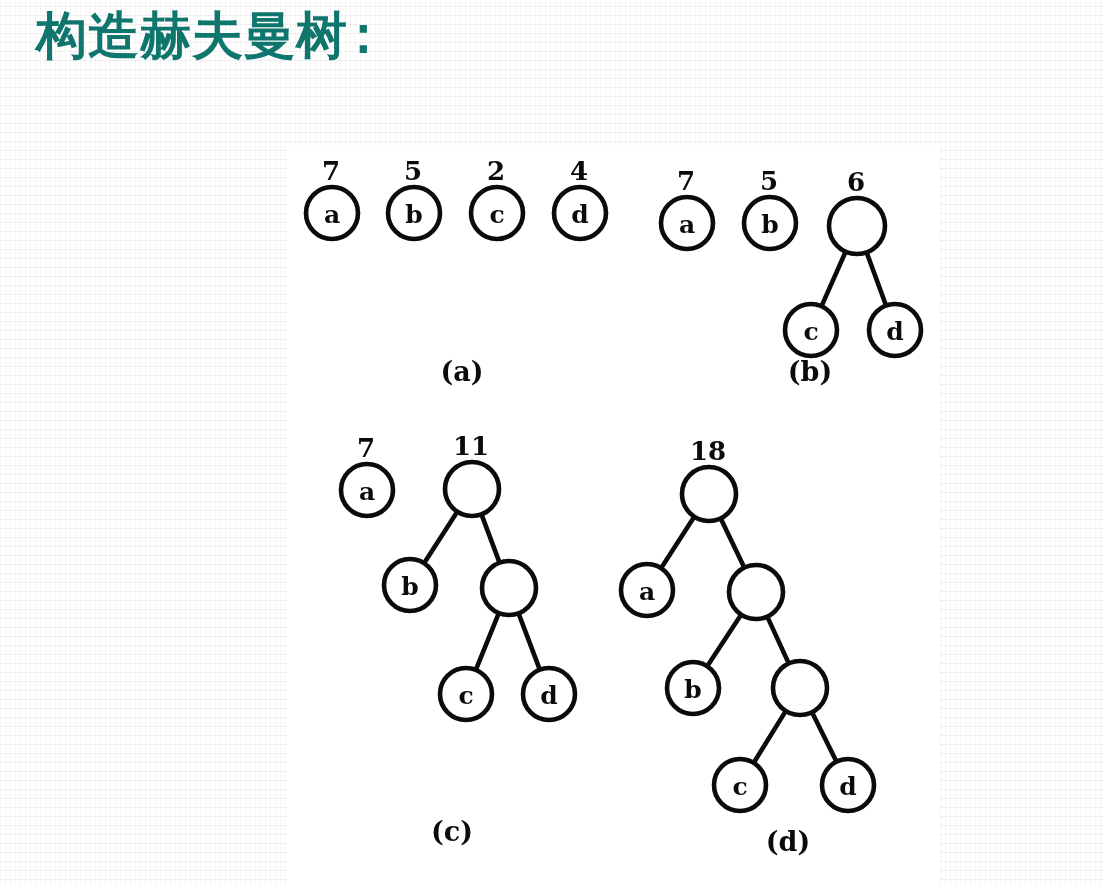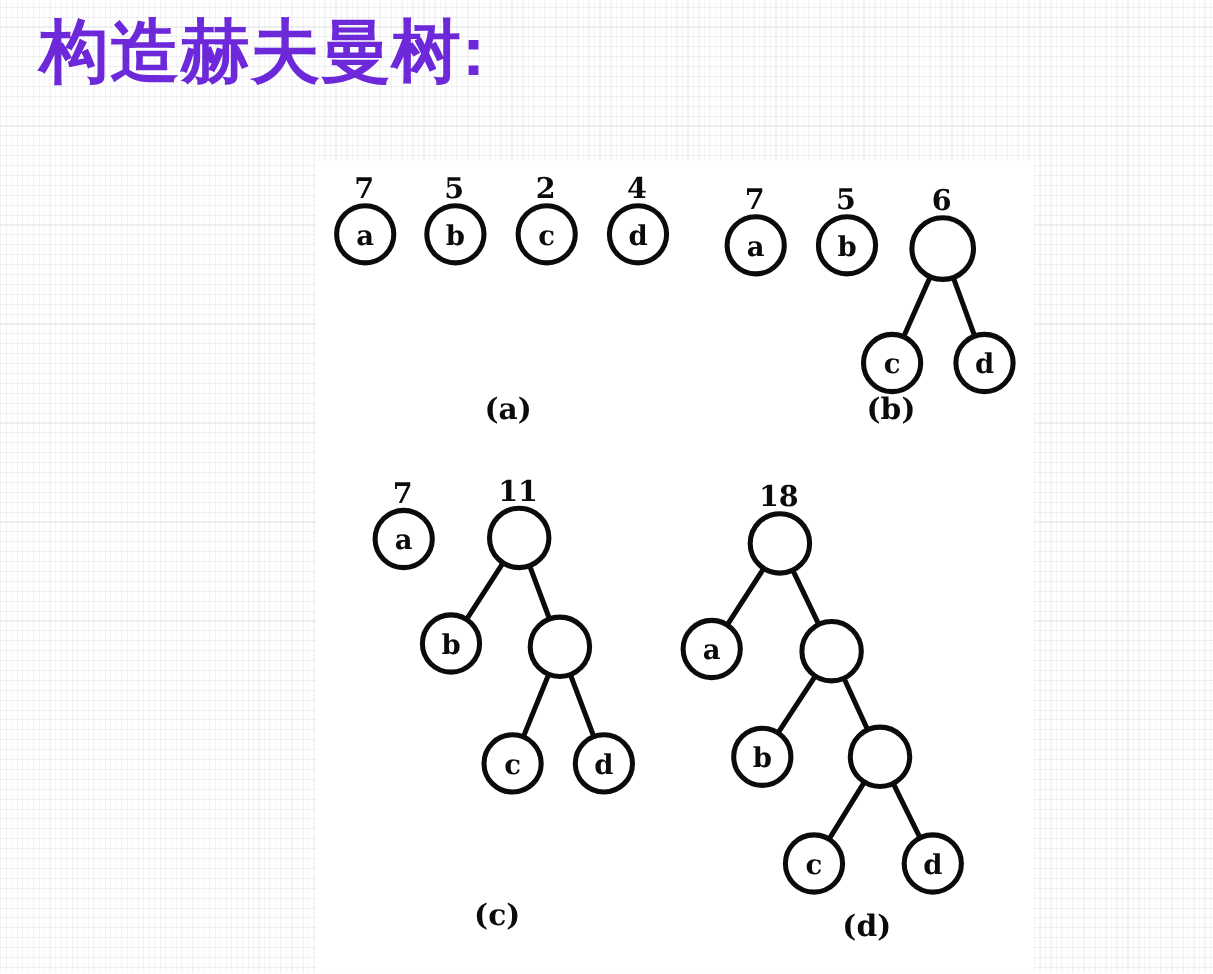--- a/index.html
+++ b/index.html
@@ -35,25 +35,25 @@
         rgba(210,210,218,0.22) 5px, rgba(210,210,218,0.22) 6px,
         transparent 6px, transparent 10px
       );
   }
 
   
   #title {
     position: absolute;
     left: 36px;
     top: 8px;
-    font-family: Liberation Sans, sans-serif;
-    font-size: 63px;
+    font-family: Liberation Mono, monospace;
+    font-size: 51px;
     font-weight: bold;
     letter-spacing: 1px;
-    color: #6d28d9;
+    color: #0f766e;
     white-space: nowrap;
     line-height: 1.25;
   }
 
   
   #figure-panel {
     position: absolute;
     left: 287px;
     top: 146px;
     width: 653px;

